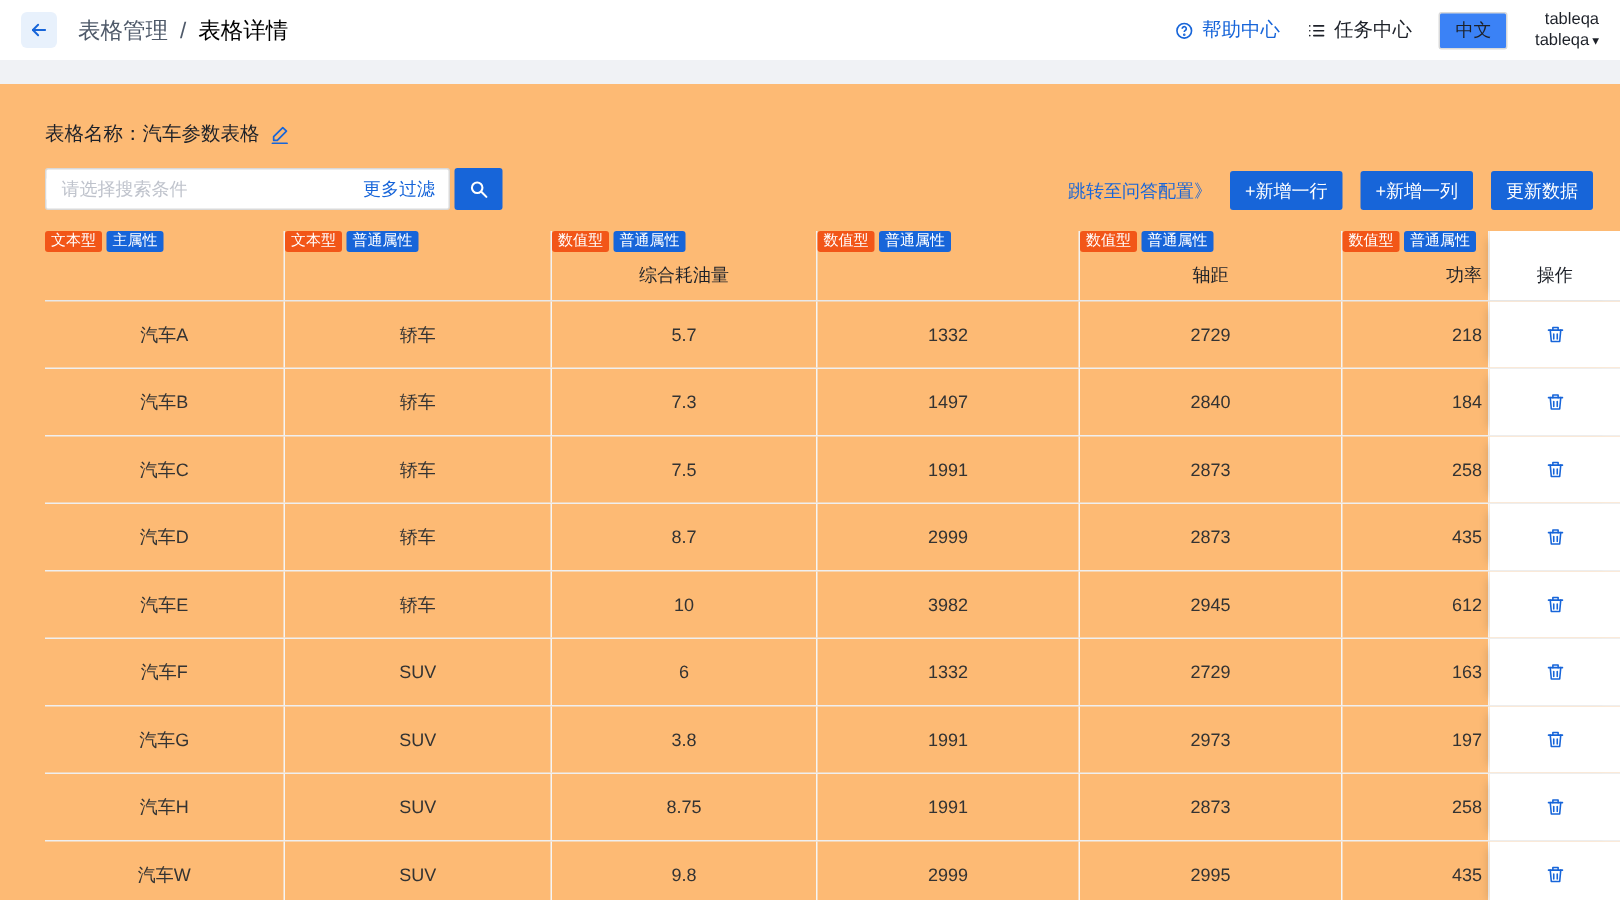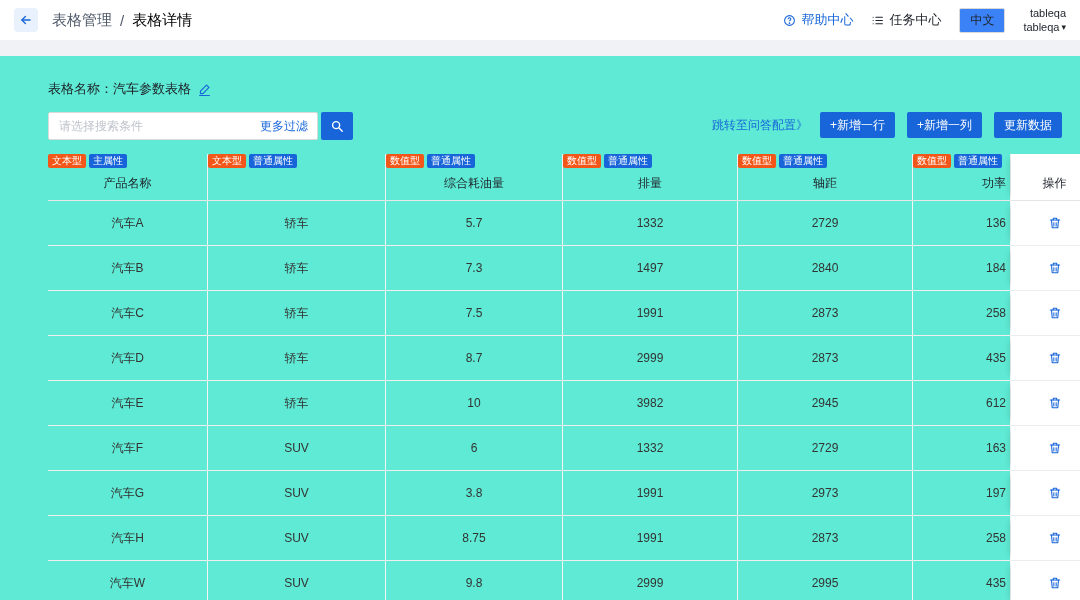--- a/index.html
+++ b/index.html
@@ -16,27 +16,27 @@
   .tb-link { display:flex; align-items:center; gap:5px; font-size:13px; cursor:pointer; }
   .help-link { color:#1765d9; }
   .task-link { color:#1d2129; }
   .lang-btn { font-size:12px; color:#1d2129; border:1px solid #d9d9d9; border-radius:2px;
     padding:3px 10px; background:#3b82f6; cursor:pointer; }
   .user-block { font-size:11px; color:#1d2129; text-align:right; line-height:14px; cursor:pointer; }
   .user-line { display:flex; align-items:center; gap:2px; justify-content:flex-end; }
   .caret { font-size:9px; color:#1d2129; }
 
   
-  .content { margin-top:16px; background:#5eead4; height:544px; padding-left:48px; overflow:hidden; }
+  .content { margin-top:16px; background:#fdba74; height:544px; padding-left:30px; overflow:hidden; }
   .title-row { padding-top:24px; display:flex; align-items:center; gap:7px;
     font-size:13px; font-weight:500; color:#1d2129; }
   .edit-icon { cursor:pointer; display:flex; align-items:center; }
 
   
-  .tool-row { margin-top:14px; display:flex; align-items:flex-start; }
+  .tool-row { margin-top:14px; display:flex; align-items:flex-end; }
   .search-box { width:270px; height:28px; border:1px solid #d9d9d9; border-radius:2px;
     background:#fff; display:flex; align-items:center; }
   .search-box input { flex:1; min-width:0; border:none; outline:none; font-size:12px;
     padding:0 6px 0 10px; color:#333; font-family:inherit; }
   .search-box input::placeholder { color:#bfc3cc; }
   .more-filter { font-size:12px; color:#1765d9; padding-right:9px; white-space:nowrap; cursor:pointer; }
   .search-btn { width:32px; height:28px; margin-left:3px; background:#1765d9; border:none;
     border-radius:2px; display:flex; align-items:center; justify-content:center; cursor:pointer; }
   .tool-right { margin-left:auto; margin-right:18px; display:flex; align-items:center; gap:12px; }
   .jump-link { font-size:12px; color:#1765d9; cursor:pointer; white-space:nowrap; }
@@ -138,41 +138,39 @@
     </div>
   </div>
 
   <div class="tbl">
     <div class="grid-row thead">
         <div class="th c0">
           <div class="tags">
             <span class="tag tag-orange">文本型</span>
             <span class="tag tag-blue">主属性</span>
           </div>
-          <div class="col-name">产品名称</div>
         </div>
         <div class="th c1">
           <div class="tags">
             <span class="tag tag-orange">文本型</span>
             <span class="tag tag-blue">普通属性</span>
           </div>
         </div>
         <div class="th c2">
           <div class="tags">
             <span class="tag tag-orange">数值型</span>
             <span class="tag tag-blue">普通属性</span>
           </div>
           <div class="col-name">综合耗油量</div>
         </div>
         <div class="th c3">
           <div class="tags">
             <span class="tag tag-orange">数值型</span>
             <span class="tag tag-blue">普通属性</span>
           </div>
-          <div class="col-name">排量</div>
         </div>
         <div class="th c4">
           <div class="tags">
             <span class="tag tag-orange">数值型</span>
             <span class="tag tag-blue">普通属性</span>
           </div>
           <div class="col-name">轴距</div>
         </div>
         <div class="th c5">
           <div class="tags">
@@ -185,21 +183,21 @@
           <div class="col-name">操作</div>
         </div>
       </div>
     <div>
         <div class="grid-row trow">
           <div class="td c0">汽车A</div>
           <div class="td c1">轿车</div>
           <div class="td c2">5.7</div>
           <div class="td c3">1332</div>
           <div class="td c4">2729</div>
-          <div class="td c5">136</div>
+          <div class="td c5">218</div>
           <div class="td c6 op-col">
             <span class="trash-btn">
               <svg width="14" height="14" viewBox="0 0 24 24" fill="none" stroke="#1765d9" stroke-width="1.8" stroke-linecap="round" stroke-linejoin="round">
                 <path d="M4 7h16"></path>
                 <path d="M9 7V4h6v3"></path>
                 <path d="M6 7l1.2 13h9.6L18 7"></path>
                 <path d="M10 11.5v5.5"></path>
                 <path d="M14 11.5v5.5"></path>
               </svg>
             </span>

